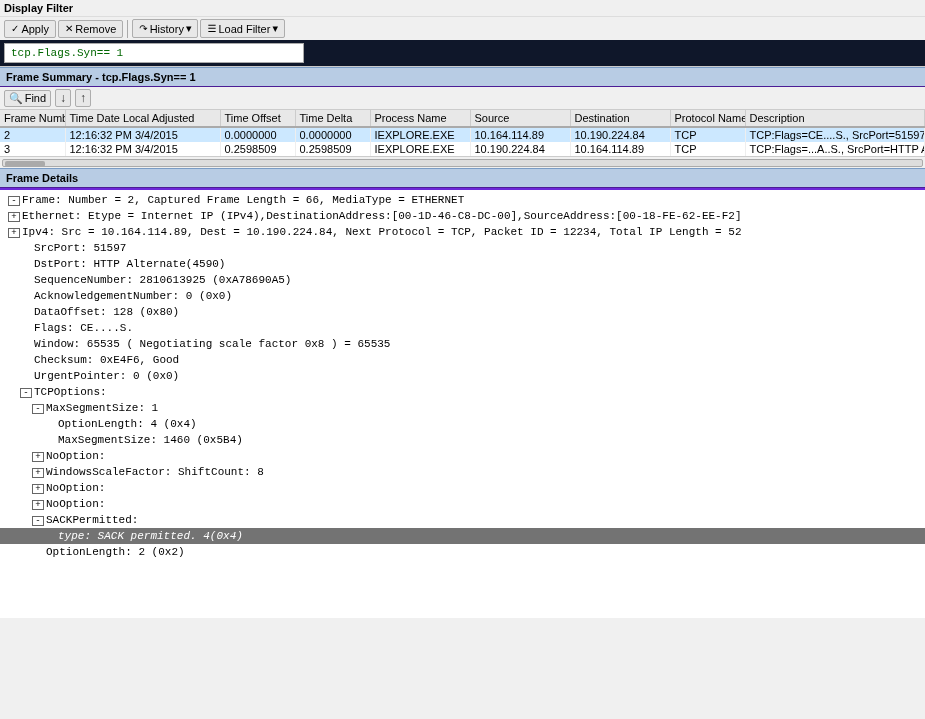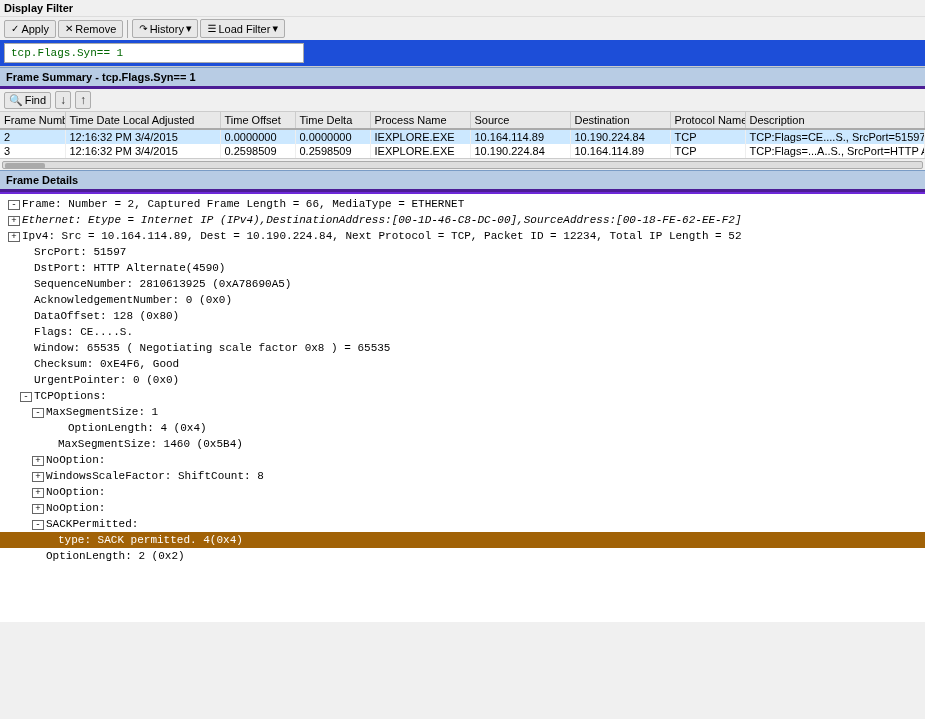--- a/index.html
+++ b/index.html
@@ -8,21 +8,21 @@
       font-size: 11px;
       background: #f0f0f0;
       color: #000;
       width: 925px;
       height: 719px;
       overflow: hidden;
     }
 
     
     .display-filter-section {
-      background: #1d4ed8;
+      background: #0f172a;
       border-bottom: 1px solid #ccc;
     }
     .display-filter-title {
       font-size: 11px;
       font-weight: bold;
       padding: 2px 4px;
       background: #f0f0f0;
     }
     .toolbar {
       display: flex;
@@ -61,21 +61,21 @@
       font-size: 11px;
       margin: 3px 4px;
       width: 300px;
       color: #006600;
     }
 
     
     .section-header {
       background: #b8cce4;
       border-top: 1px solid #7a9cc5;
-      border-bottom: 3px solid #4c1d95;
+      border-bottom: 1px solid #4c1d95;
       padding: 3px 6px;
       font-size: 11px;
       font-weight: bold;
       color: #000;
     }
 
     .find-toolbar {
       display: flex;
       align-items: center;
       gap: 4px;
@@ -178,22 +178,23 @@
       font-size: 11px;
       padding: 2px 0;
     }
     .detail-line {
       padding: 0 8px;
       line-height: 16px;
       white-space: nowrap;
       cursor: default;
     }
     .detail-line.highlighted {
-      background: #a16207;
+      background: #737373;
       color: white;
+      font-style: italic;
     }
     .detail-line .expand-box {
       display: inline-block;
       width: 12px;
       height: 10px;
       border: 1px solid #666;
       text-align: center;
       line-height: 9px;
       font-size: 9px;
       cursor: pointer;
@@ -288,34 +289,34 @@
   <div class="hscrollbar">
     <div class="hscrollbar-track">
       <div class="hscrollbar-thumb"></div>
     </div>
   </div>
 </div>
 
 <div class="section-header">Frame Details</div>
 <div class="frame-details" id="frame-details-container">
 <div class="detail-line" style="padding-left: 8px;"><span class="expand-box">-</span><span>Frame: Number = 2, Captured Frame Length = 66, MediaType = ETHERNET</span></div>
-    <div class="detail-line" style="padding-left: 8px; font-style: italic;"><span class="expand-box">+</span><span>Ethernet: Etype = Internet IP (IPv4),DestinationAddress:[00-1D-46-C8-DC-00],SourceAddress:[00-18-FE-62-EE-F2]</span></div>
+    <div class="detail-line" style="padding-left: 8px;"><span class="expand-box">+</span><span>Ethernet: Etype = Internet IP (IPv4),DestinationAddress:[00-1D-46-C8-DC-00],SourceAddress:[00-18-FE-62-EE-F2]</span></div>
     <div class="detail-line" style="padding-left: 8px;"><span class="expand-box">+</span><span>Ipv4: Src = 10.164.114.89, Dest = 10.190.224.84, Next Protocol = TCP, Packet ID = 12234, Total IP Length = 52</span></div>
     <div class="detail-line" style="padding-left: 20px;"><span style="display:inline-block;width:14px"></span><span>SrcPort: 51597</span></div>
     <div class="detail-line" style="padding-left: 20px;"><span style="display:inline-block;width:14px"></span><span>DstPort: HTTP Alternate(4590)</span></div>
     <div class="detail-line" style="padding-left: 20px;"><span style="display:inline-block;width:14px"></span><span>SequenceNumber: 2810613925 (0xA78690A5)</span></div>
     <div class="detail-line" style="padding-left: 20px;"><span style="display:inline-block;width:14px"></span><span>AcknowledgementNumber: 0 (0x0)</span></div>
     <div class="detail-line" style="padding-left: 20px;"><span style="display:inline-block;width:14px"></span><span>DataOffset: 128 (0x80)</span></div>
     <div class="detail-line" style="padding-left: 20px;"><span style="display:inline-block;width:14px"></span><span>Flags: CE....S.</span></div>
     <div class="detail-line" style="padding-left: 20px;"><span style="display:inline-block;width:14px"></span><span>Window: 65535 ( Negotiating scale factor 0x8 ) = 65535</span></div>
     <div class="detail-line" style="padding-left: 20px;"><span style="display:inline-block;width:14px"></span><span>Checksum: 0xE4F6, Good</span></div>
     <div class="detail-line" style="padding-left: 20px;"><span style="display:inline-block;width:14px"></span><span>UrgentPointer: 0 (0x0)</span></div>
     <div class="detail-line" style="padding-left: 20px;"><span class="expand-box">-</span><span>TCPOptions:</span></div>
     <div class="detail-line" style="padding-left: 32px;"><span class="expand-box">-</span><span>MaxSegmentSize: 1</span></div>
-    <div class="detail-line" style="padding-left: 44px; margin-left: 10px;"><span style="display:inline-block;width:14px"></span><span>OptionLength: 4 (0x4)</span></div>
+    <div class="detail-line" style="padding-left: 44px;"><span style="display:inline-block;width:14px"></span><span>OptionLength: 4 (0x4)</span></div>
     <div class="detail-line" style="padding-left: 44px;"><span style="display:inline-block;width:14px"></span><span>MaxSegmentSize: 1460 (0x5B4)</span></div>
     <div class="detail-line" style="padding-left: 32px;"><span class="expand-box">+</span><span>NoOption:</span></div>
     <div class="detail-line" style="padding-left: 32px;"><span class="expand-box">+</span><span>WindowsScaleFactor: ShiftCount: 8</span></div>
     <div class="detail-line" style="padding-left: 32px;"><span class="expand-box">+</span><span>NoOption:</span></div>
     <div class="detail-line" style="padding-left: 32px;"><span class="expand-box">+</span><span>NoOption:</span></div>
     <div class="detail-line" style="padding-left: 32px;"><span class="expand-box">-</span><span>SACKPermitted:</span></div>
     <div class="detail-line highlighted" style="padding-left: 44px;"><span style="display:inline-block;width:14px"></span><span>type: SACK permitted. 4(0x4)</span></div>
     <div class="detail-line" style="padding-left: 32px;"><span style="display:inline-block;width:14px"></span><span>OptionLength: 2 (0x2)</span></div>
   </div>
 

